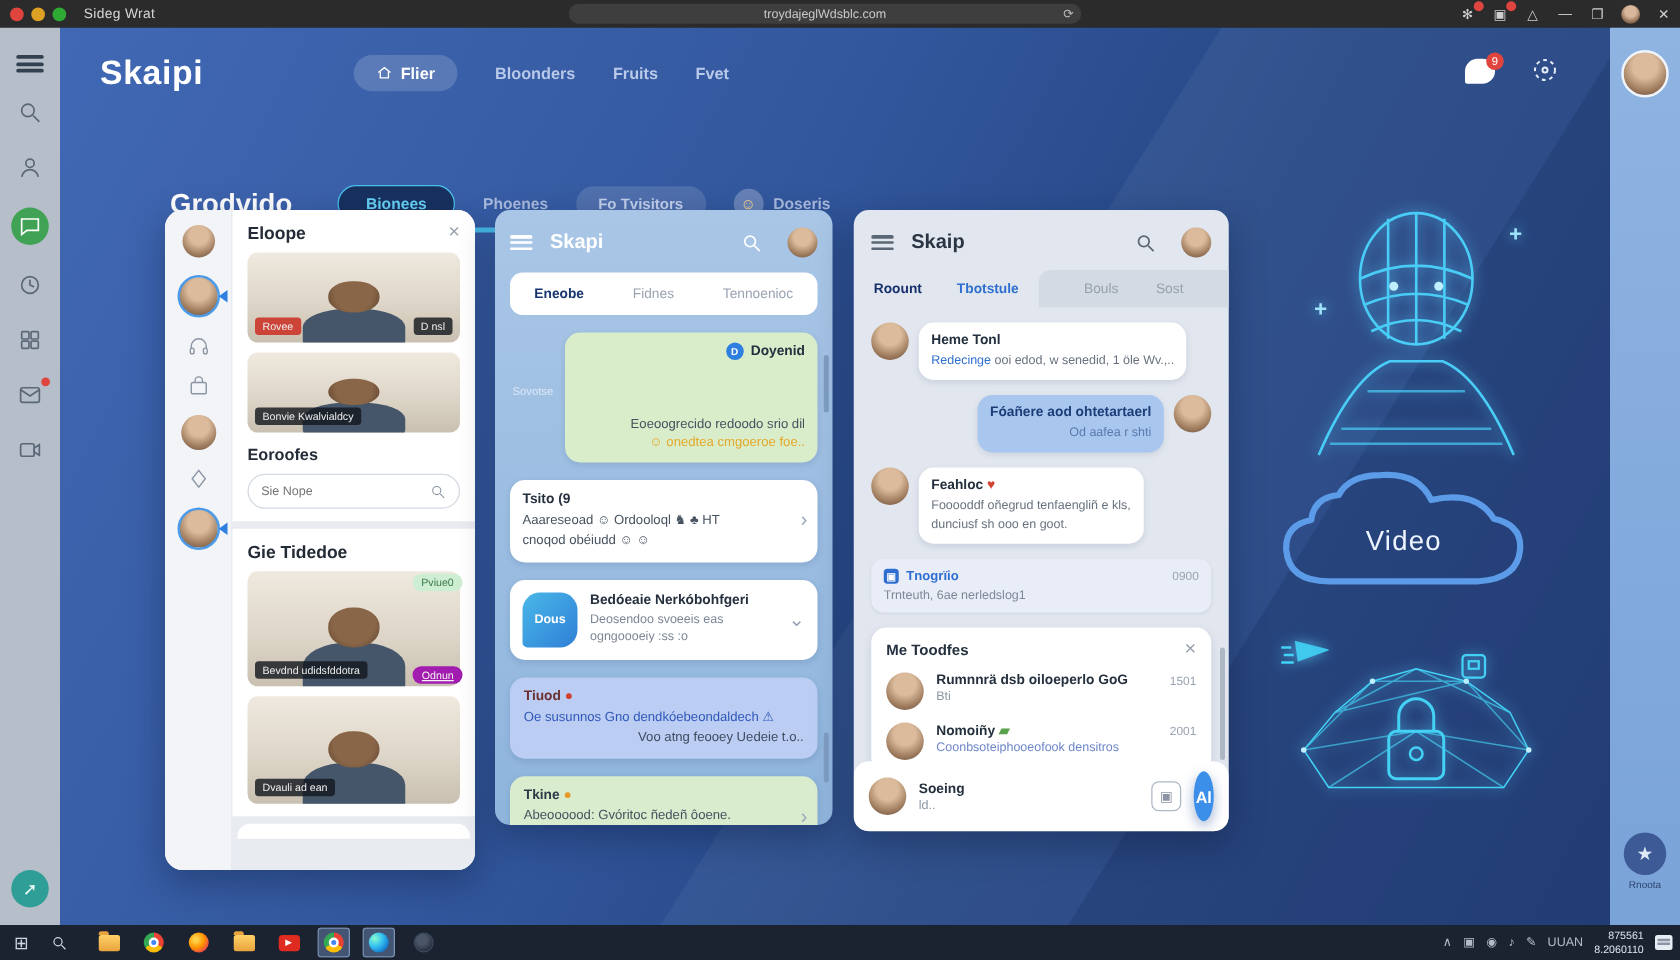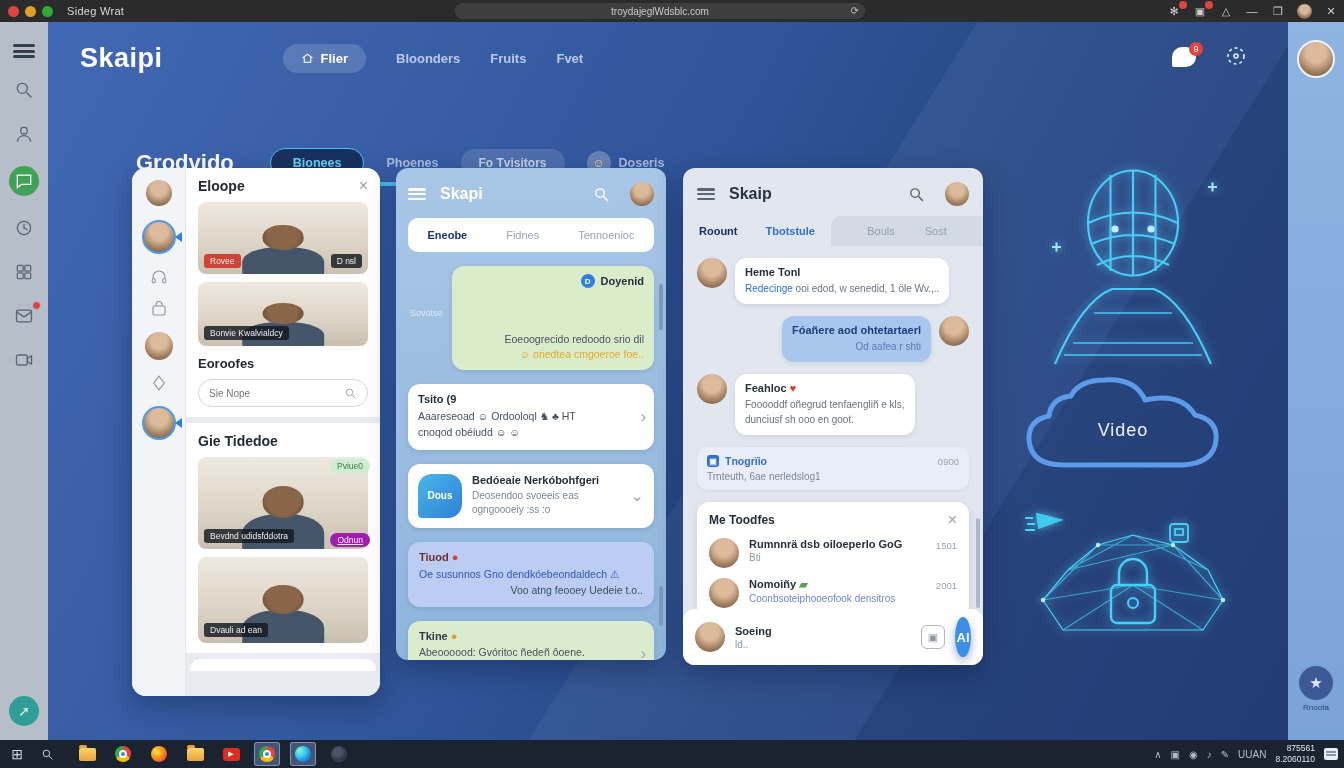--- a/index.html
+++ b/index.html
@@ -171,21 +171,21 @@
   .rfoot .avatar{width:30px;height:30px;}
   .rfmain{flex:1;}
   .sqbtn{width:24px;height:24px;border:1.5px solid #aeb7c4;border-radius:6px;color:#8b95a3;font-size:11px;display:flex;align-items:center;justify-content:center;}
   .sendbtn{width:16px;height:40px;border-radius:50%;background:#3b8fe8;color:#fff;font-size:13px;font-weight:bold;display:flex;align-items:center;justify-content:center;box-shadow:0 4px 10px rgba(20,60,140,.4);}
   .rscroll{position:absolute;right:3px;top:350px;width:4px;height:90px;border-radius:2px;background:#aeb7c4;}
   .greensq{color:#5aa14c;}
 
   
   .gfx{position:absolute;z-index:3;}
   .glow{filter:drop-shadow(0 0 5px rgba(90,210,255,.75));}
-  .cloudlbl{position:absolute;left:0;right:0;top:42%;text-align:center;color:#eef4ff;font-size:18px;letter-spacing:1px;}
+  .cloudlbl{position:absolute;left:0;right:0;top:42%;text-align:center;color:#eef4ff;font-size:22px;letter-spacing:1px;}
 
   
   .edge{position:absolute;right:0;top:22px;bottom:28px;width:56px;background:linear-gradient(180deg,#8fb4e2 0%,#7aa3d8 100%);z-index:30;display:flex;flex-direction:column;align-items:center;padding-top:18px;}
   .edge .avatar{width:38px;height:38px;border:2px solid #f0f5fc;}
   .edgebtn{position:absolute;bottom:28px;display:flex;flex-direction:column;align-items:center;gap:3px;}
   .edgebtn .c{width:34px;height:34px;border-radius:50%;background:#3d5a96;color:#dfe8f7;font-size:15px;display:flex;align-items:center;justify-content:center;}
   .edgebtn .t{color:#2e4470;font-size:8px;}
 
   
   .taskbar{position:absolute;left:0;right:0;bottom:0;height:28px;background:#1c2330;display:flex;align-items:center;z-index:60;color:#cfd6e2;}

